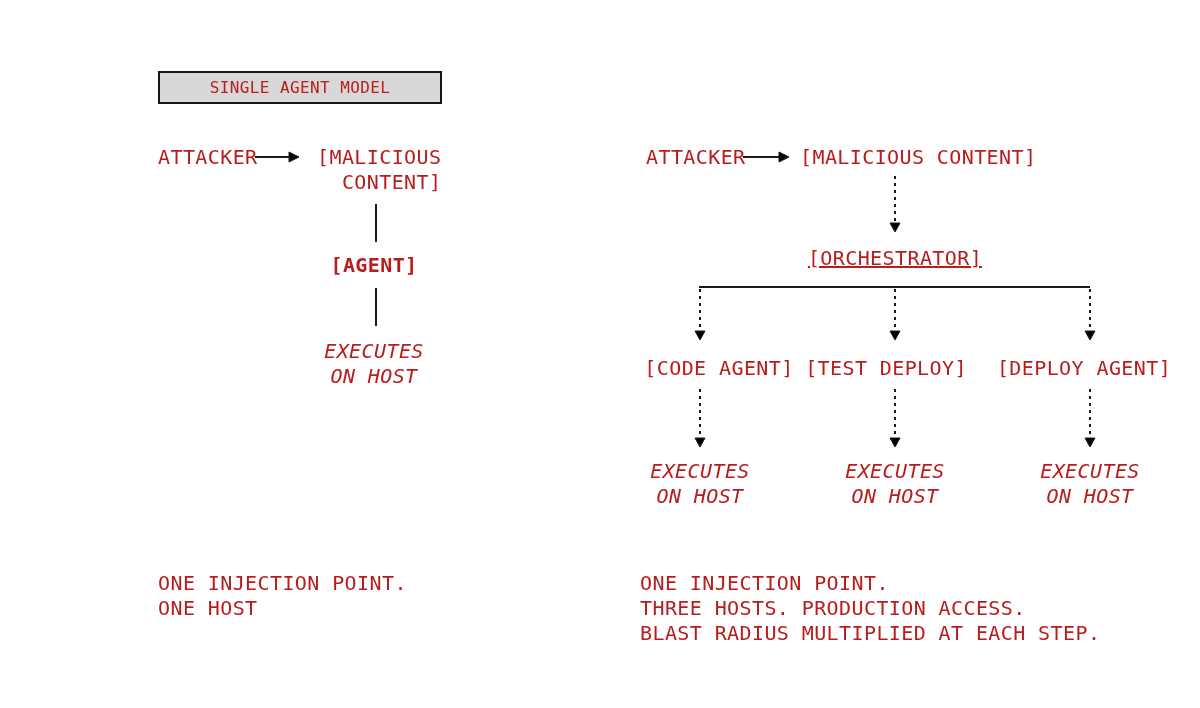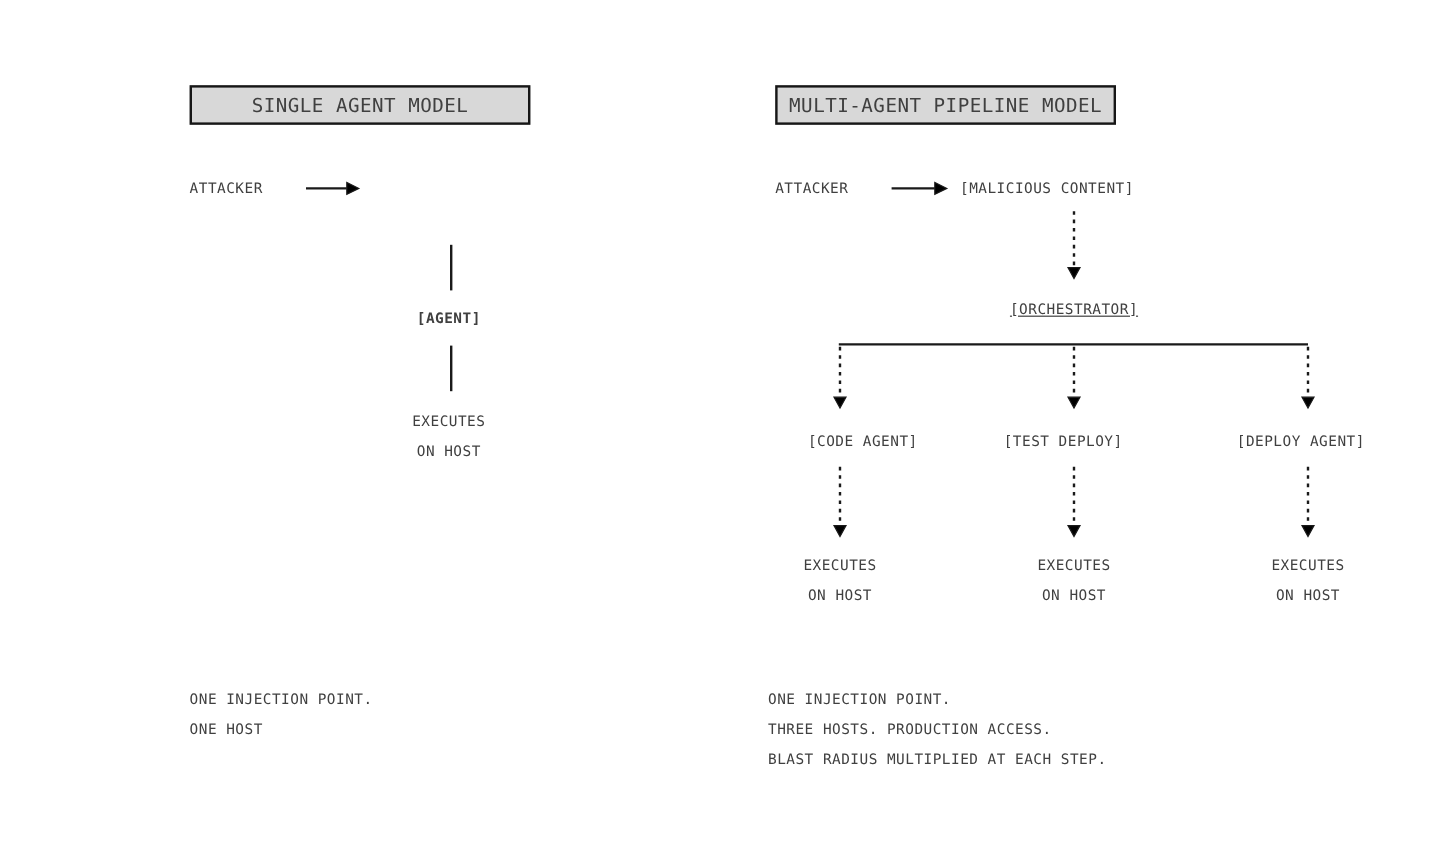--- a/index.html
+++ b/index.html
@@ -2,33 +2,33 @@
 <html><head>
 <meta charset="utf-8">
 <style>
   html, body { margin: 0; padding: 0; background: #ffffff; }
   .stage {
     position: relative;
     width: 1200px;
     height: 708px;
     background: #ffffff;
     font-family: "DejaVu Sans Mono", "Liberation Mono", monospace;
-    color: #404040;
+    color: #b91c1c;
     overflow: hidden;
   }
   .txt {
     position: absolute;
-    font-size: 12px;
+    font-size: 20px;
     line-height: 19px;
     letter-spacing: 0.4px;
     white-space: pre;
   }
   .center-anchor { transform: translateX(-50%); }
   .multiline { line-height: 25px; }
-  .center-text { text-align: center; }
+  .center-text { text-align: center; font-style: italic; }
   .title-box {
     position: absolute;
     top: 71px;
     width: 284px;
     height: 33px;
     background: #d8d8d8;
     border: 2px solid #161616;
     box-sizing: border-box;
     display: flex;
     align-items: center;
@@ -101,30 +101,31 @@
     <g>
       <line x1="1090" y1="389" x2="1090" y2="437" stroke-width="2" stroke-dasharray="3 4"></line>
       <polygon points="1085,438 1095,438 1090,447"></polygon>
     </g>
   </svg>
 
   <div class="title-box" style="left:158px;">SINGLE AGENT MODEL</div>
 
   <span class="txt" style="left:158px; top:148px;">ATTACKER</span>
 
+  <span class="txt multiline" style="left:317px; top:145px;">[MALICIOUS
+  CONTENT]</span>
 
   <span class="txt center-anchor" style="left:374px; top:256px;font-weight:bold;">[AGENT]</span>
 
   <span class="txt multiline center-anchor center-text" style="left:374px; top:339px;">EXECUTES
 ON HOST</span>
 
   <span class="txt multiline" style="left:158px; top:571px;">ONE INJECTION POINT.
 ONE HOST</span>
 
-  <div class="title-box" style="left:646px;">MULTI-AGENT PIPELINE MODEL</div>
 
   <span class="txt" style="left:646px; top:148px;">ATTACKER</span>
 
   <span class="txt" style="left:800px; top:148px;">[MALICIOUS CONTENT]</span>
 
   <span class="txt center-anchor" style="left:895px; top:249px;text-decoration:underline;">[ORCHESTRATOR]</span>
 
   <span class="txt center-anchor" style="left:694px; top:359px;margin-left:25px;">[CODE AGENT]</span>
   <span class="txt center-anchor" style="left:886px; top:359px;">[TEST DEPLOY]</span>
   <span class="txt center-anchor" style="left:1084px; top:359px;">[DEPLOY AGENT]</span>

